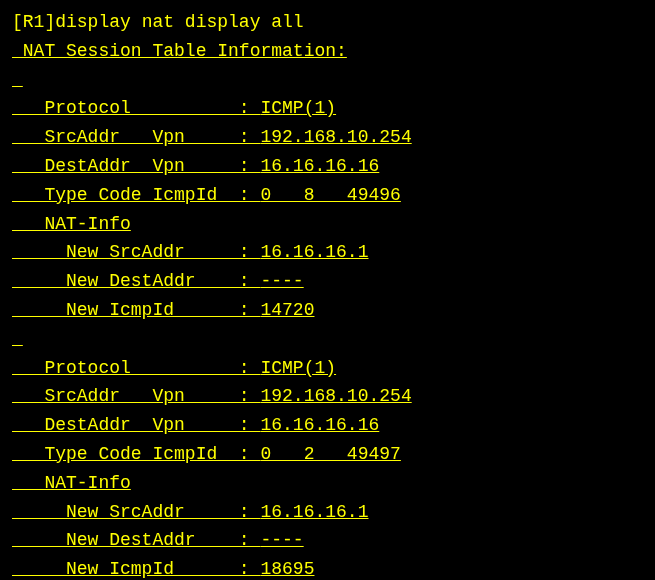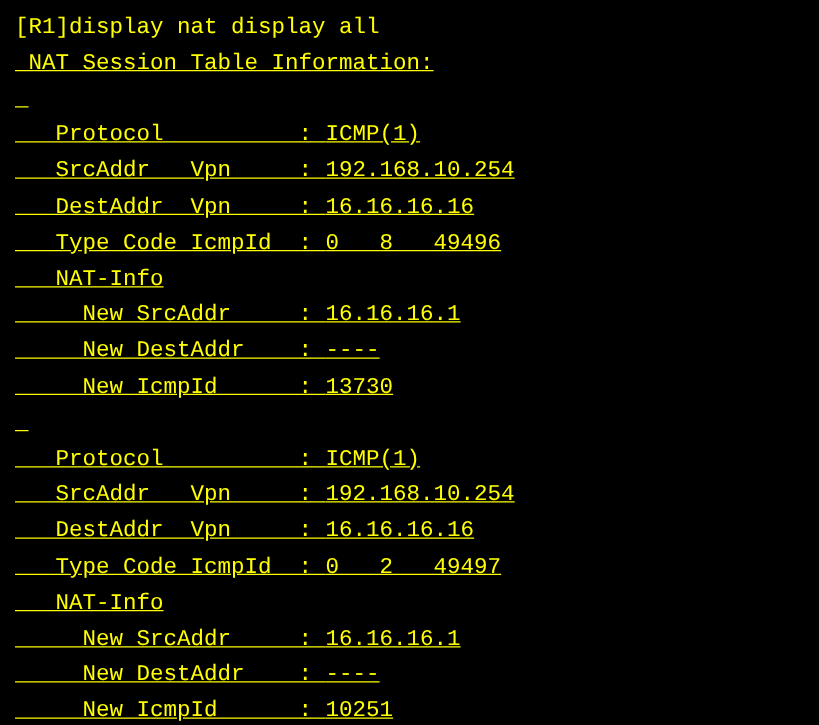--- a/index.html
+++ b/index.html
@@ -29,23 +29,23 @@
 <div class="line"> NAT Session Table Information:</div>
 <div class="line"> </div>
 
 <div class="line"><span>   Protocol          : </span><span>ICMP(1)</span></div>
 <div class="line"><span>   SrcAddr   Vpn     : </span><span>192.168.10.254</span></div>
 <div class="line"><span>   DestAddr  Vpn     : </span><span>16.16.16.16</span></div>
 <div class="line"><span>   Type Code IcmpId  : </span><span>0   8   49496</span></div>
 <div class="line">   NAT-Info</div>
 <div class="line"><span>     New SrcAddr     : </span><span>16.16.16.1</span></div>
 <div class="line"><span>     New DestAddr    : </span><span>----</span></div>
-<div class="line"><span>     New IcmpId      : </span><span>13730</span></div>
+<div class="line"><span>     New IcmpId      : </span><span>14720</span></div>
 <div class="line"> </div>
 
 <div class="line"><span>   Protocol          : </span><span>ICMP(1)</span></div>
 <div class="line"><span>   SrcAddr   Vpn     : </span><span>192.168.10.254</span></div>
 <div class="line"><span>   DestAddr  Vpn     : </span><span>16.16.16.16</span></div>
 <div class="line"><span>   Type Code IcmpId  : </span><span>0   2   49497</span></div>
 <div class="line">   NAT-Info</div>
 <div class="line"><span>     New SrcAddr     : </span><span>16.16.16.1</span></div>
 <div class="line"><span>     New DestAddr    : </span><span>----</span></div>
-<div class="line"><span>     New IcmpId      : </span><span>10251</span></div>
+<div class="line"><span>     New IcmpId      : </span><span>18695</span></div>
 
 </body></html>

